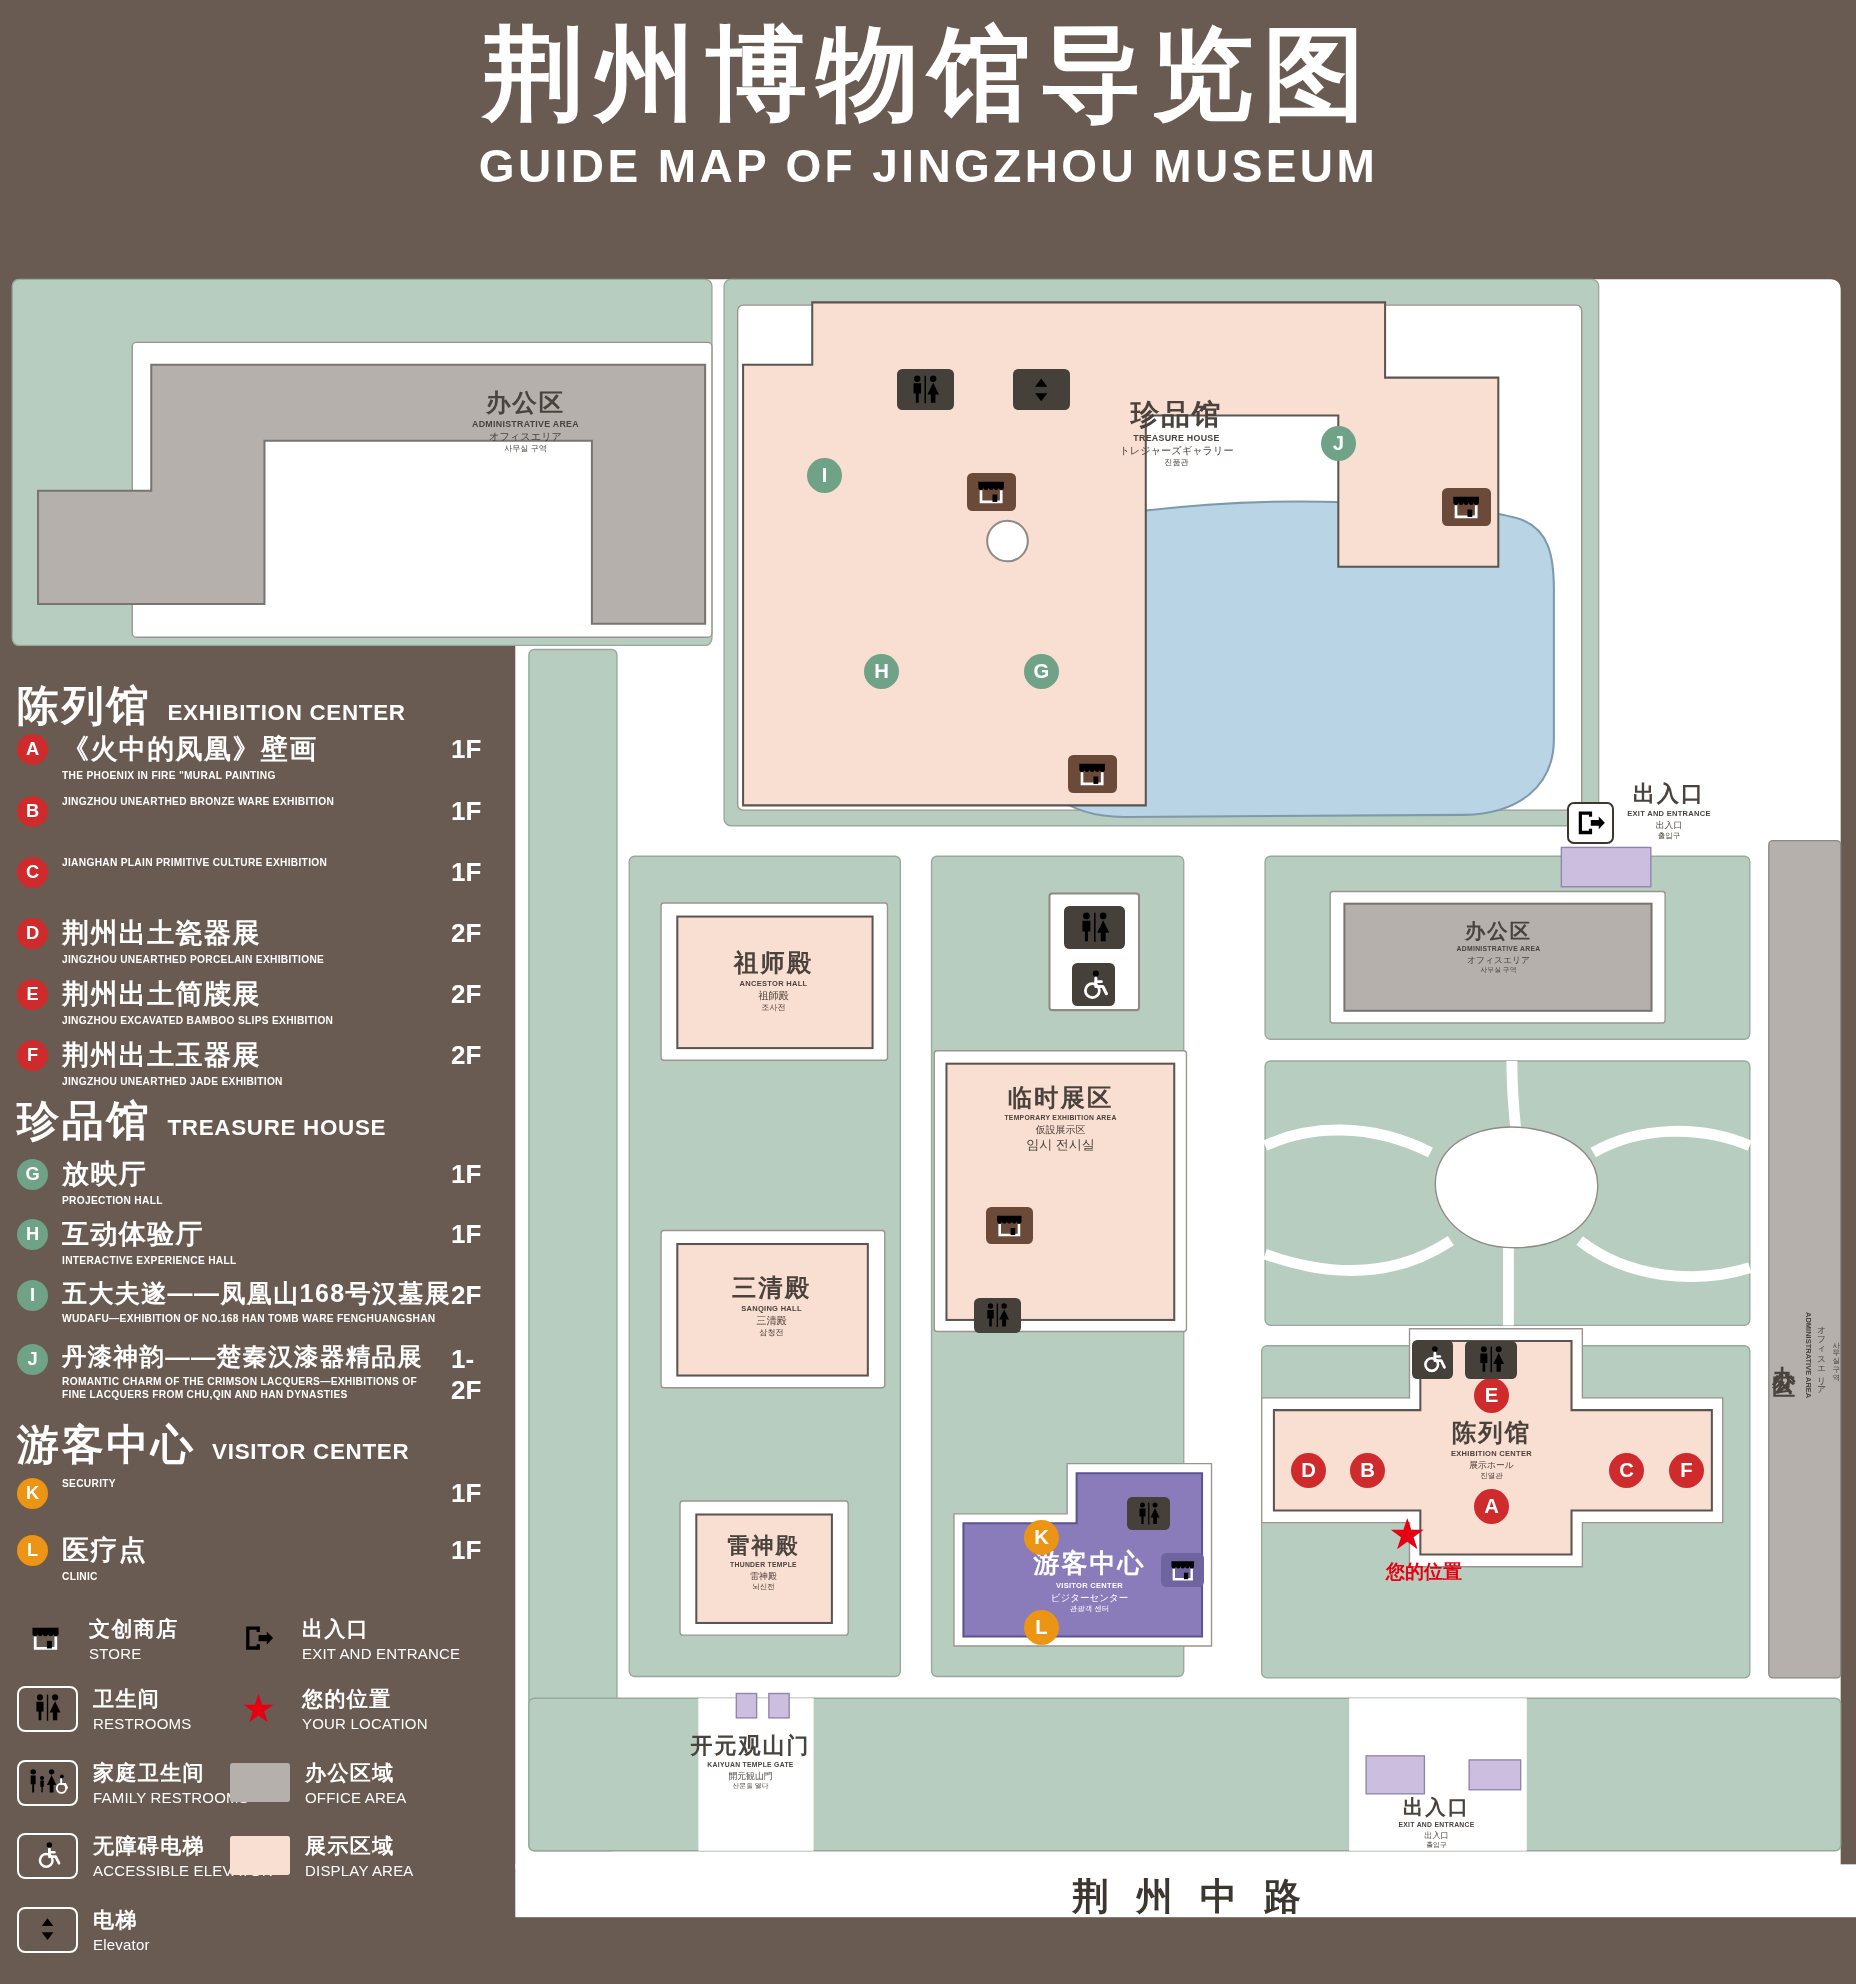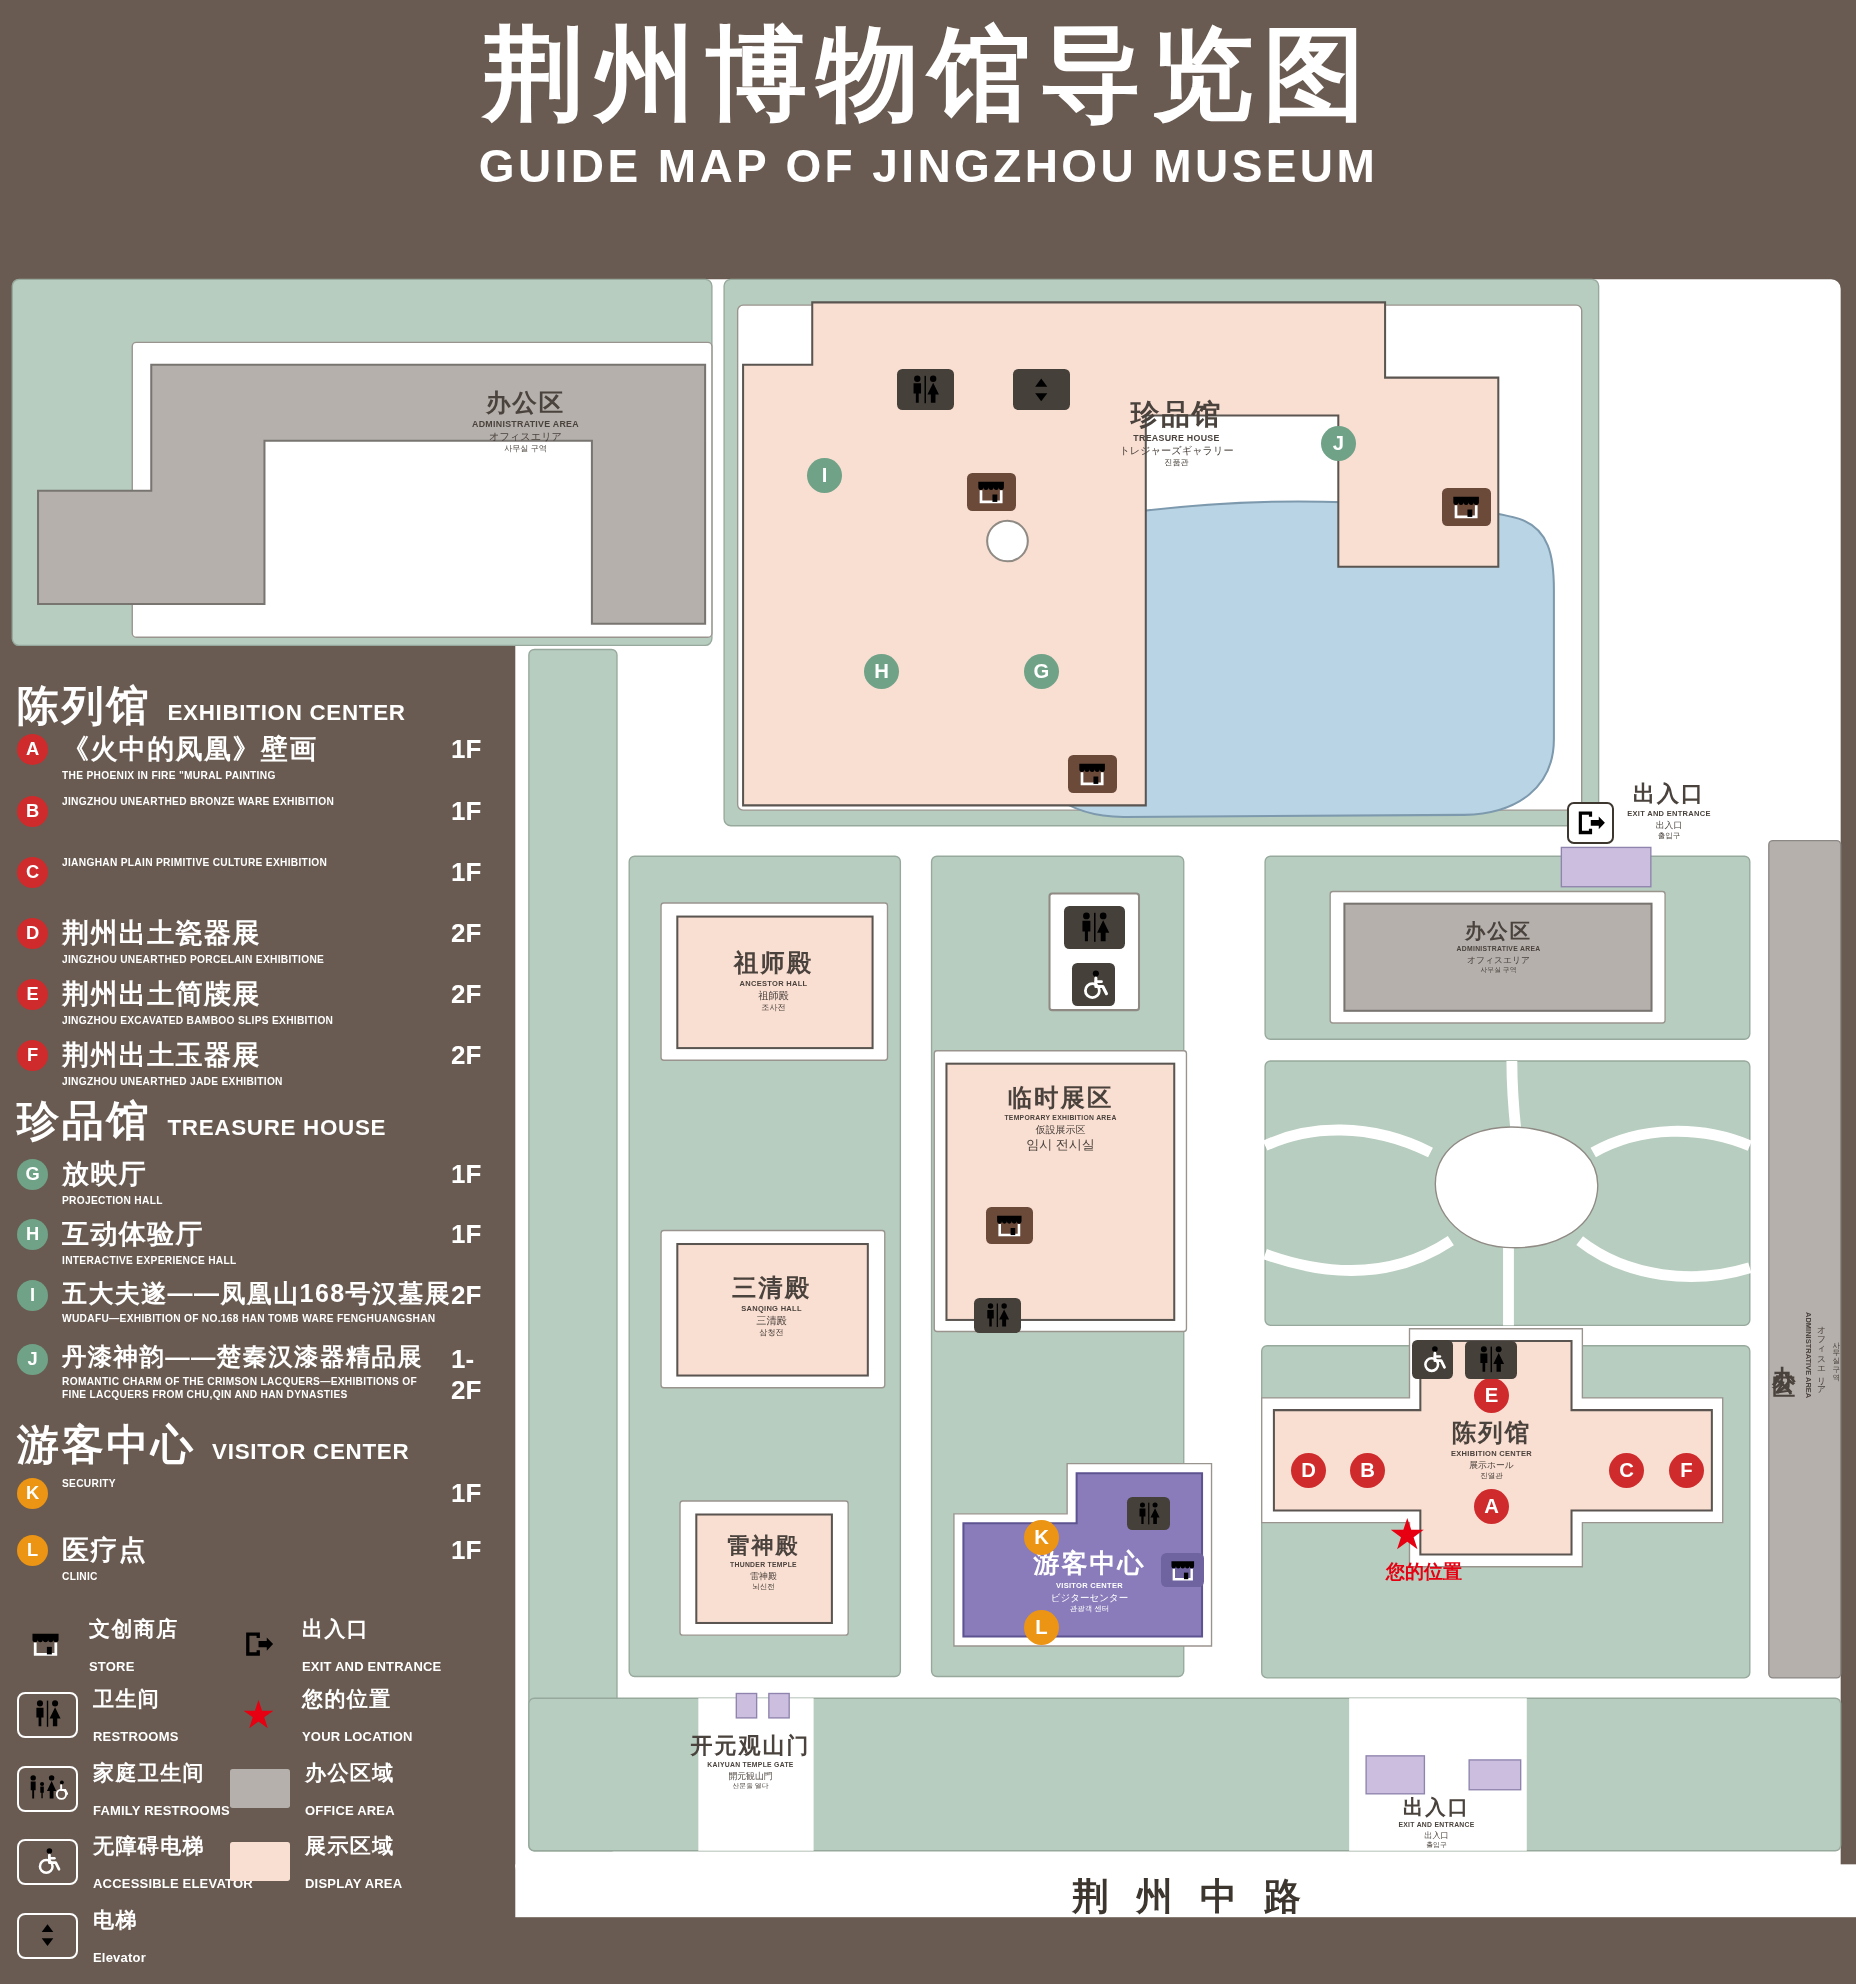--- a/index.html
+++ b/index.html
@@ -47,21 +47,21 @@
   .lg-item{position:absolute;left:17px;width:481px;color:#fff;}
   .lg-item .mk{position:absolute;left:0;top:2.7px;width:31px;height:31px;border-radius:50%;display:flex;
                align-items:center;justify-content:center;font-size:18.3px;font-weight:800;}
   .mk.red{background:#cf2b2c}.mk.grn{background:#6fa287}.mk.org{background:#ec9413}
   .lg-item .t-zh{margin-left:45px;font-size:27px;font-weight:700;letter-spacing:1.4px;}
   .lg-item .t-en{margin-left:45px;font-size:10.2px;font-weight:600;letter-spacing:0.3px;margin-top:2px;max-width:380px;line-height:1.3;}
   .lg-item .t-fl{position:absolute;left:434px;top:2.7px;font-size:26px;font-weight:700;}
   .sym{position:absolute;color:#fff;display:flex;align-items:center;gap:15px;}
   .sym .s-text{display:flex;flex-direction:column;}
   .sym .s-zh{font-size:21px;font-weight:800;letter-spacing:1.4px;}
-  .sym .s-en{font-size:13px;font-weight:700;margin-top:16px;letter-spacing:0.2px;}
+  .sym .s-en{font-size:15px;font-weight:400;margin-top:2px;letter-spacing:0.2px;}
   .licon{width:57px;height:42px;display:flex;align-items:center;justify-content:center;color:#fff;flex:0 0 auto;}
   .licon.box{border:2.7px solid #fff;border-radius:8.1px;}
   .licon svg{width:72%;height:72%;}
   .swatch{width:60px;height:39px;border-radius:2.7px;flex:0 0 auto;}
   .swatch.gray{background:#b5b0ac}.swatch.pink{background:#f9ded2}
   .lstar{font-size:39px;color:#e60012;width:57px;text-align:center;line-height:1;flex:0 0 auto;}
 </style>
 </head>
 <body>
 

